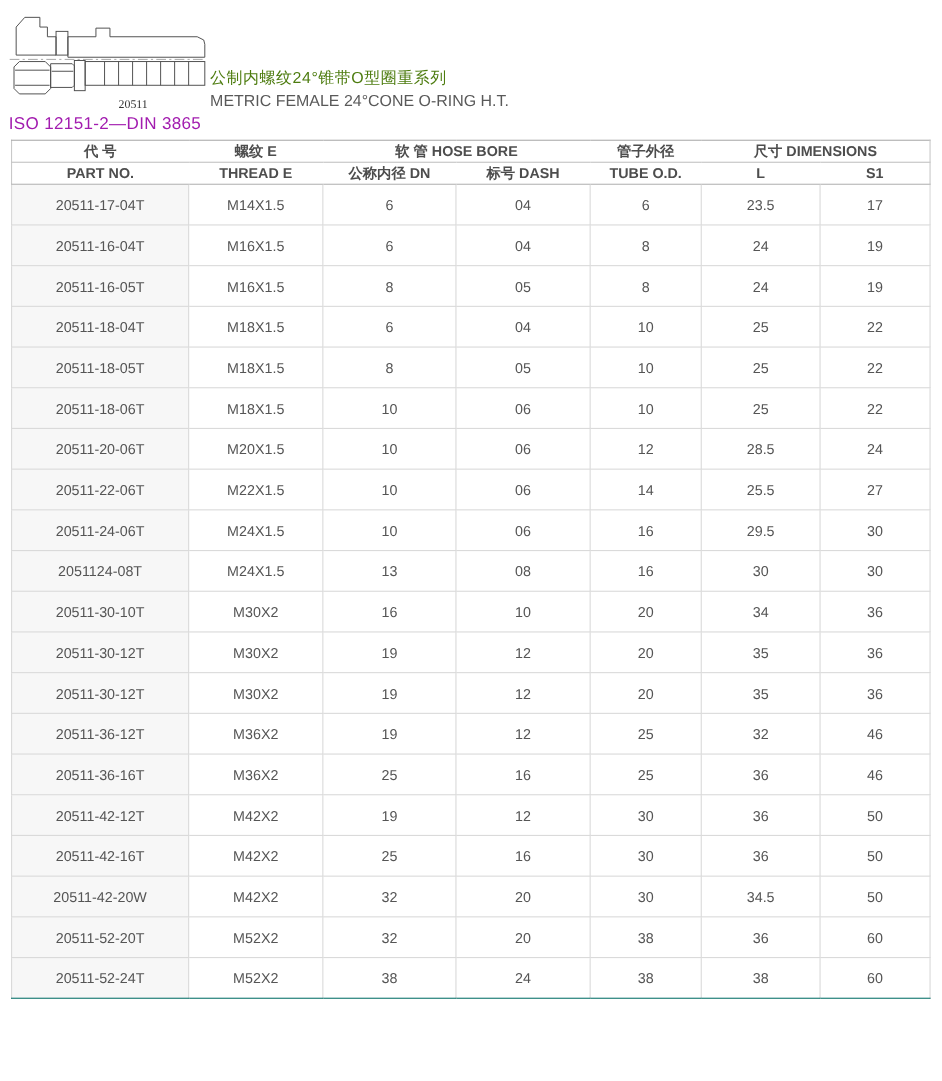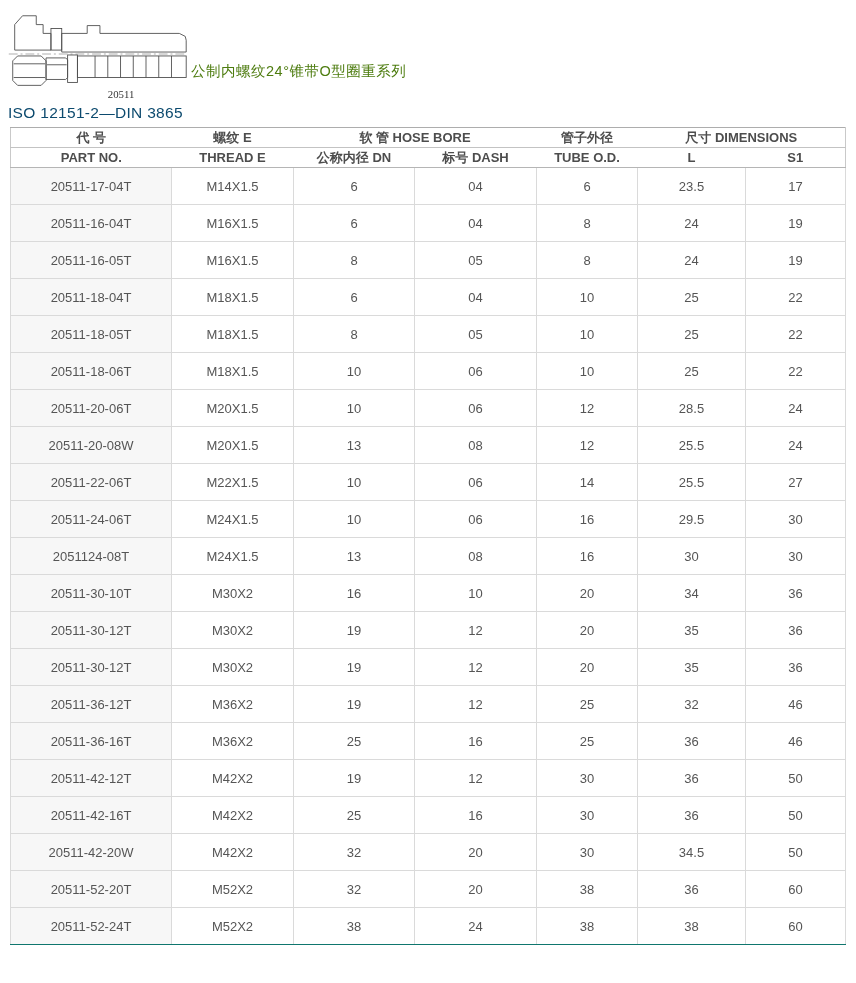--- a/index.html
+++ b/index.html
@@ -14,21 +14,21 @@
   .page { position: relative; width: 856px; height: 983px; background: #fff; }
 
   
   .hdr { position: absolute; left: 0; top: 0; width: 856px; height: 125px; }
   .drawing { position: absolute; left: 5px; top: 5px; width: 185px; height: 98px; }
   .titles { position: absolute; left: 191px; top: 61px; }
   .title-zh { font-size: 14.5px; color: #4d7c0f; line-height: 21px; letter-spacing: 0.5px; }
   .title-en { font-size: 14.5px; color: #595959; line-height: 21px; }
   .standard {
     position: absolute; left: 8px; top: 104px;
-    font-size: 15.5px; color: #0c4a6e; letter-spacing: 0.3px;
+    font-size: 15.5px; color: #a21caf; letter-spacing: 0.3px;
   }
 
   
   table.spec {
     position: absolute; left: 10px; top: 127px;
     width: 835px;
     border-collapse: collapse;
     table-layout: fixed;
     font-size: 13px;
   }
@@ -99,20 +99,21 @@
         <line class="fit-hatch" x1="142" y1="52" x2="142" y2="74"></line>
         <line class="fit-hatch" x1="155" y1="52" x2="155" y2="74"></line>
         <line class="fit-hatch" x1="168" y1="52" x2="168" y2="74"></line>
 
         <text class="fit-label" x="103" y="95">20511</text>
       </svg>
     </div>
 
     <div class="titles">
       <div class="title-zh">公制内螺纹24°锥带O型圈重系列</div>
+      <div class="title-en">METRIC FEMALE 24°CONE O-RING H.T.</div>
     </div>
 
     <div class="standard">ISO 12151-2—DIN 3865</div>
   </div>
 
   <table class="spec">
     <colgroup>
       <col style="width:161px">
         <col style="width:122px">
         <col style="width:121px">
@@ -197,29 +198,20 @@
         <tr>
           <td class="col-part">20511-20-06T</td>
           <td>M20X1.5</td>
           <td>10</td>
           <td>06</td>
           <td>12</td>
           <td>28.5</td>
           <td>24</td>
         </tr>
         <tr>
-          <td class="col-part">20511-20-08W</td>
-          <td>M20X1.5</td>
-          <td>13</td>
-          <td>08</td>
-          <td>12</td>
-          <td>25.5</td>
-          <td>24</td>
-        </tr>
-        <tr>
           <td class="col-part">20511-22-06T</td>
           <td>M22X1.5</td>
           <td>10</td>
           <td>06</td>
           <td>14</td>
           <td>25.5</td>
           <td>27</td>
         </tr>
         <tr>
           <td class="col-part">20511-24-06T</td>

